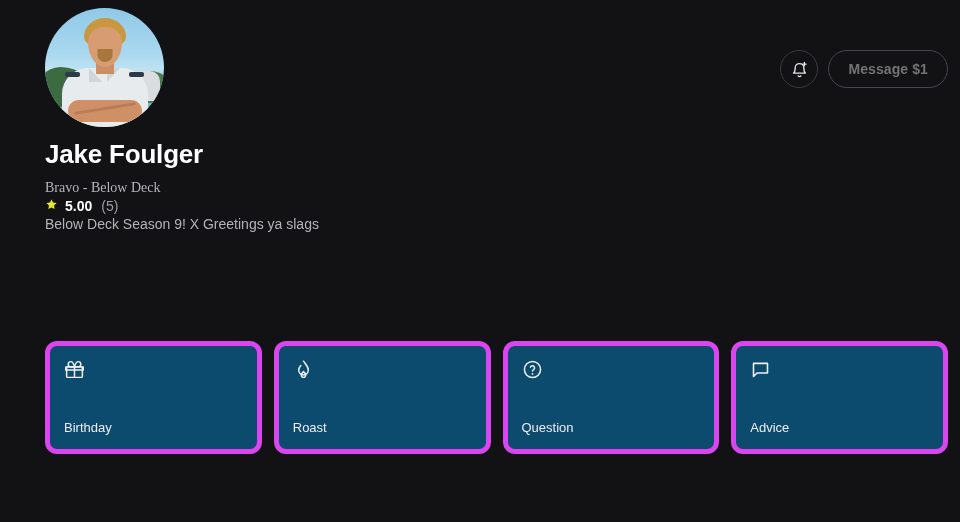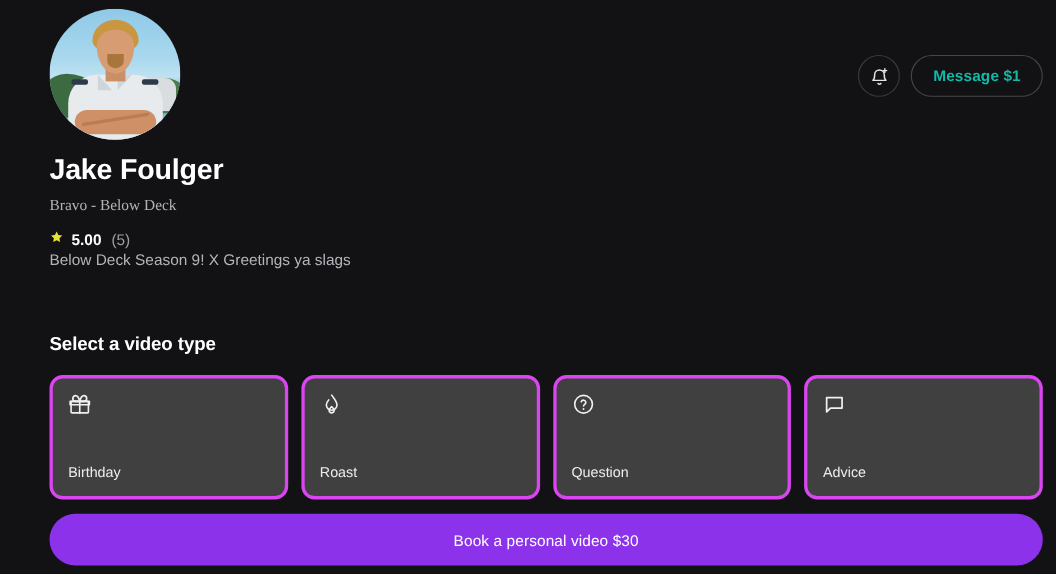--- a/index.html
+++ b/index.html
@@ -41,21 +41,21 @@
     cursor: pointer;
   }
   .bell-btn svg { display: block; }
 
   .message-btn {
     height: 38px;
     padding: 0 19px;
     border-radius: 19px;
     border: 1px solid #45454b;
     background: transparent;
-    color: #14b8a6;
+    color: #737373;
     font-size: 14px;
     font-weight: bold;
     font-family: "Liberation Sans", sans-serif;
     letter-spacing: .1px;
     display: flex;
     align-items: center;
     justify-content: center;
     cursor: pointer;
     white-space: nowrap;
   }
@@ -229,21 +229,20 @@
     line-height: 34px;
   }
   .profile-channel {
     margin-top: 8px;
     color: #b3b3b9;
     font-size: 14px;
     line-height: 18px;
     font-family: Liberation Serif, serif;
   }
   .rating-row {
-    margin-top: 12px;
     display: flex;
     align-items: flex-start;
     gap: 7px;
     line-height: 18px;
   }
   .star-icon { display: block; }
   .rating-value {
     color: #ffffff;
     font-size: 14px;
     font-weight: bold;
@@ -274,22 +273,22 @@
     position: absolute;
     left: 45px;
     top: 341px;
     width: 903px;
     display: flex;
     gap: 12px;
   }
   .card {
     flex: 1 1 0;
     height: 113px;
-    background: #404040;
-    border: 3px solid #d946ef;
+    background: #0c4a6e;
+    border: 5px solid #d946ef;
     border-radius: 12px;
     padding: 13px 14px;
     display: flex;
     flex-direction: column;
     justify-content: space-between;
     cursor: pointer;
   }
   .card-icon { height: 24px; }
   .card-icon svg { display: block; }
   .card-label {
@@ -362,21 +361,20 @@
         <svg width="13" height="13" viewBox="0 0 24 24" fill="#e5e337">
           <path d="M12 2.6l2.9 5.9 6.5.9-4.7 4.6 1.1 6.5L12 17.4l-5.8 3.1 1.1-6.5L2.6 9.4l6.5-.9z"></path>
         </svg>
       </span>
       <span class="rating-value">5.00</span>
       <span class="rating-count">(5)</span>
     </div>
     <div class="profile-bio">Below Deck Season 9! X Greetings ya slags</div>
   </div>
 
-  <div class="section-title">Select a video type</div>
 
   <div class="cards">
 
     <div class="card">
       <span class="card-icon">
         <svg width="21" height="21" viewBox="0 0 24 24" fill="none" stroke="#f0f0f3" stroke-width="1.7" stroke-linecap="round" stroke-linejoin="round">
           <rect x="3" y="9" width="18" height="12" rx="1"></rect>
           <path d="M2 9h20v3.5H2z"></path>
           <path d="M12 9v12"></path>
           <path d="M12 9C12 9 10.5 3 7.8 3A2.2 2.2 0 0 0 7.8 9z"></path>
@@ -413,15 +411,14 @@
         <svg width="21" height="21" viewBox="0 0 24 24" fill="none" stroke="#f0f0f3" stroke-width="1.8" stroke-linecap="round" stroke-linejoin="round">
           <path d="M4 5h16v11H8l-4 4z"></path>
         </svg>
       </span>
       <span class="card-label">Advice</span>
     </div>
 
 
   </div>
 
-  <button class="cta">Book a personal video $30</button>
 
 </div>
 
 </body></html>

